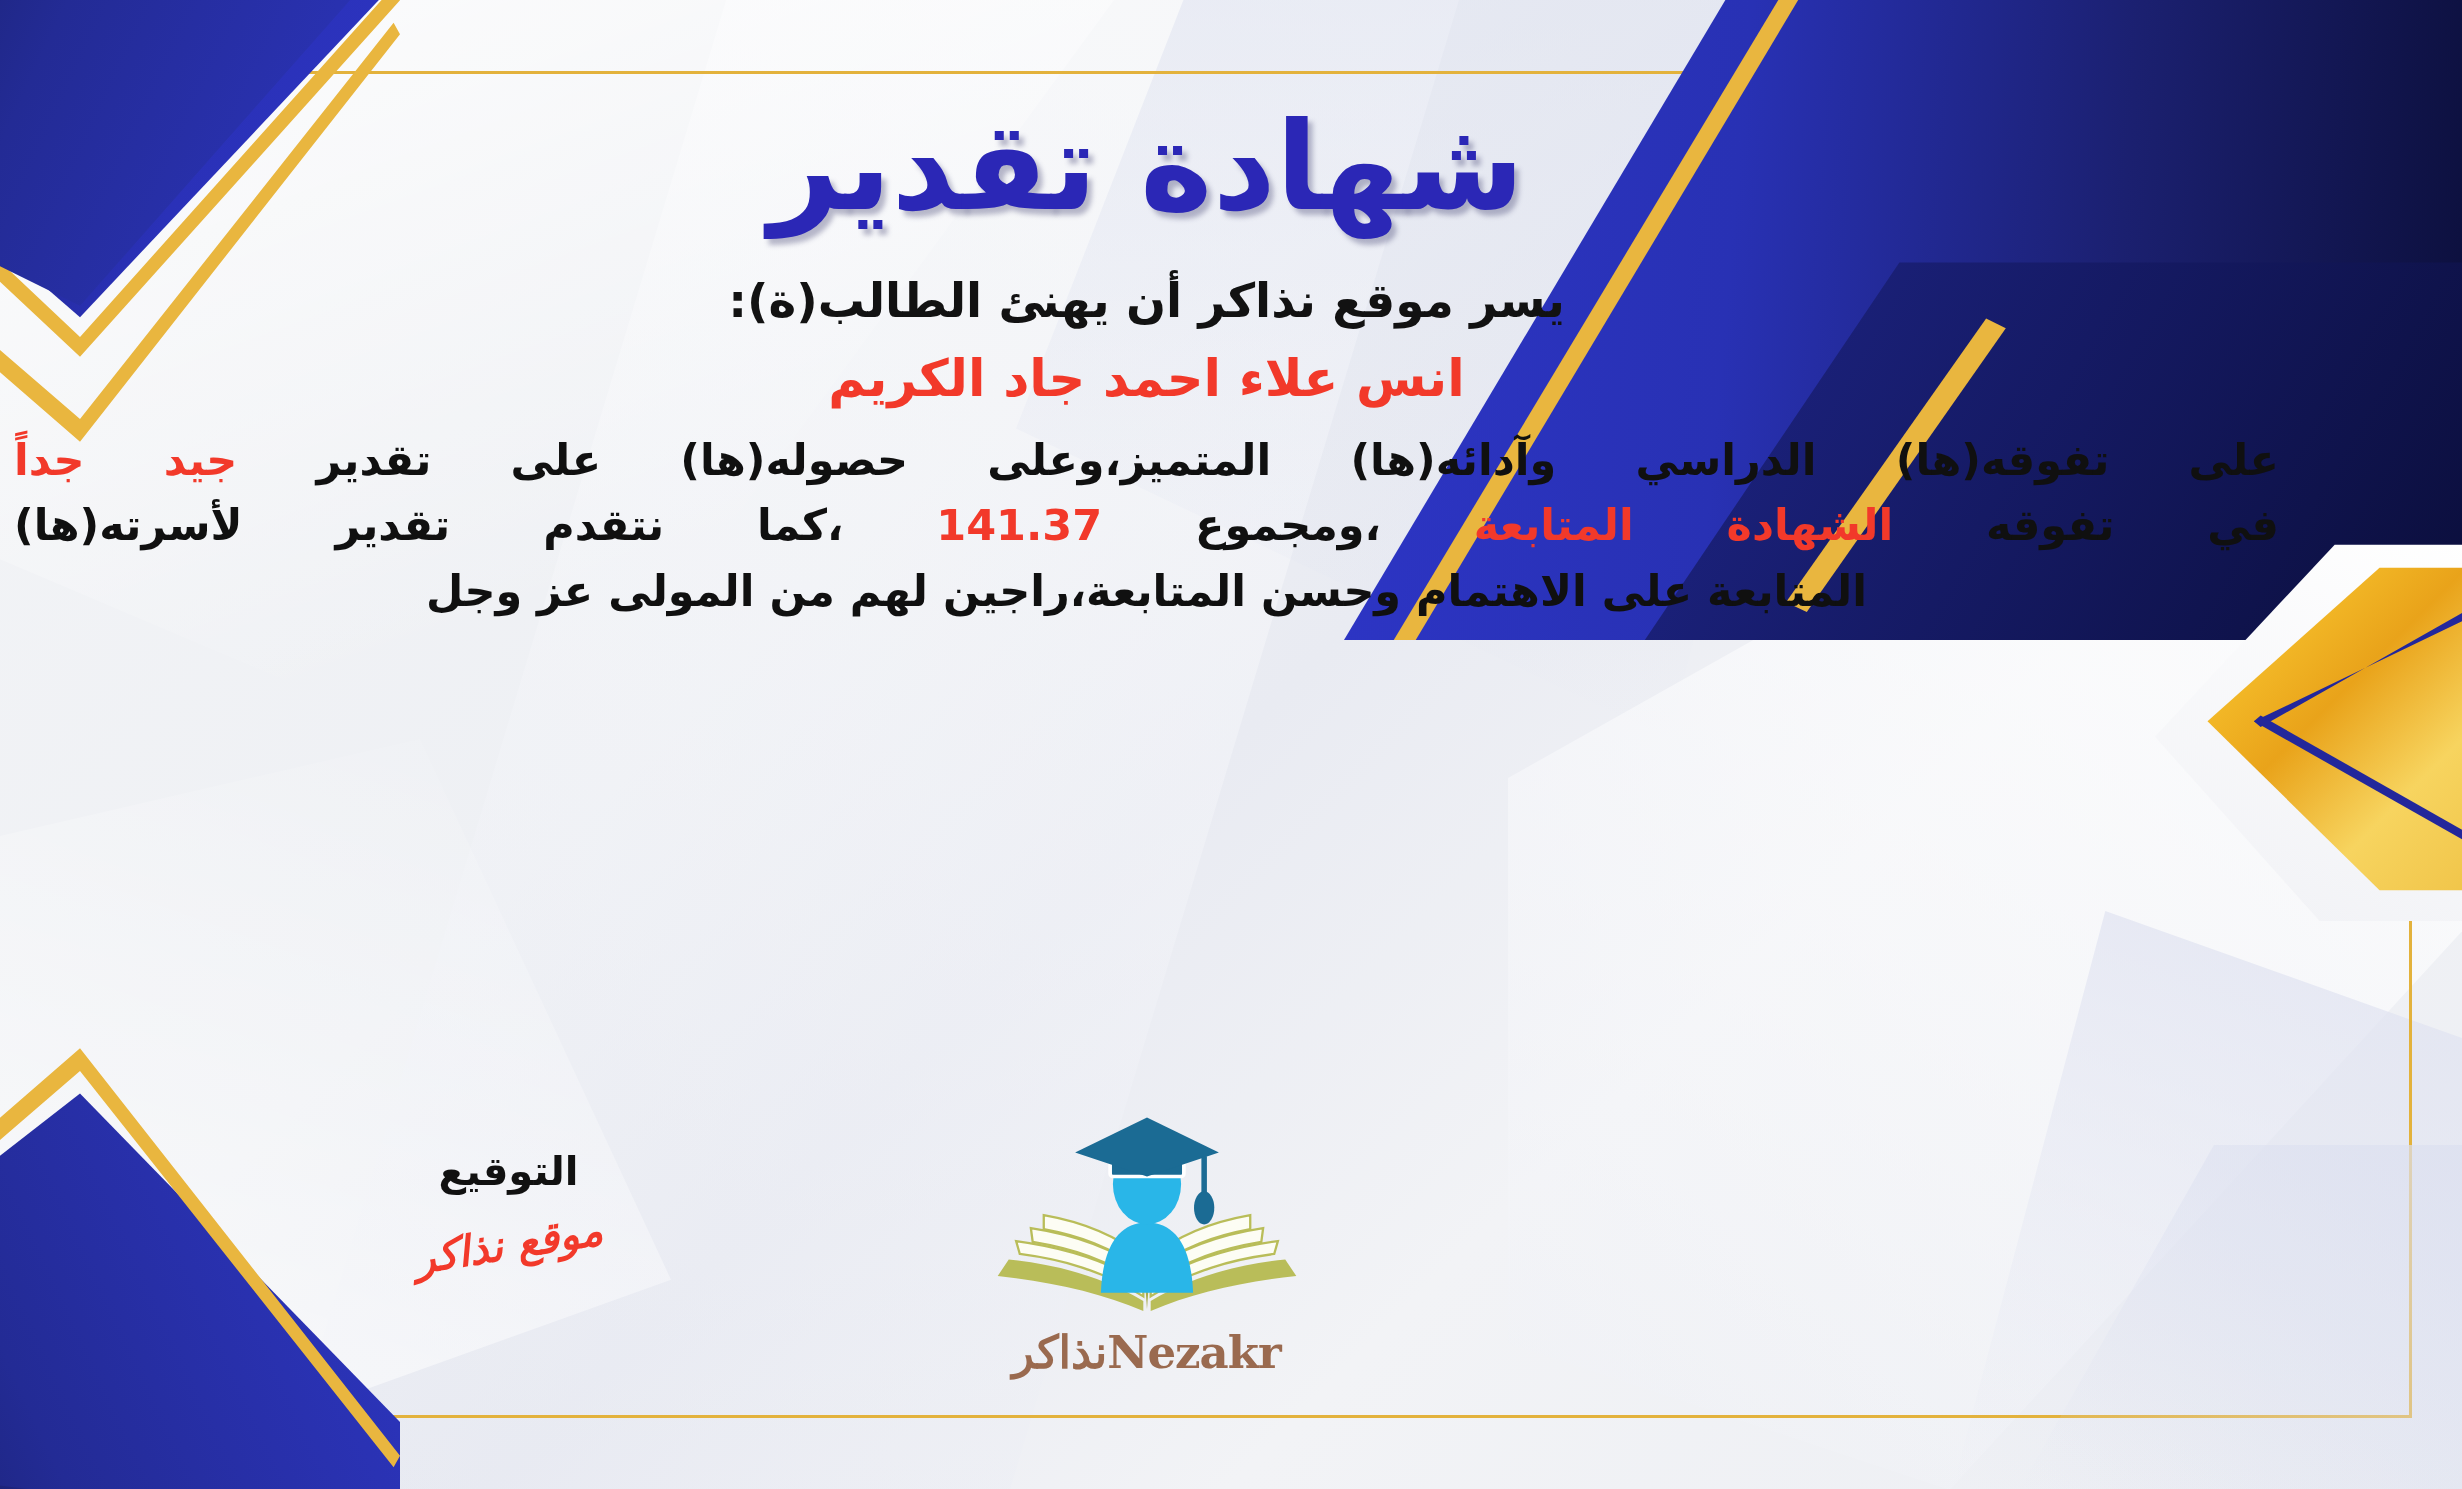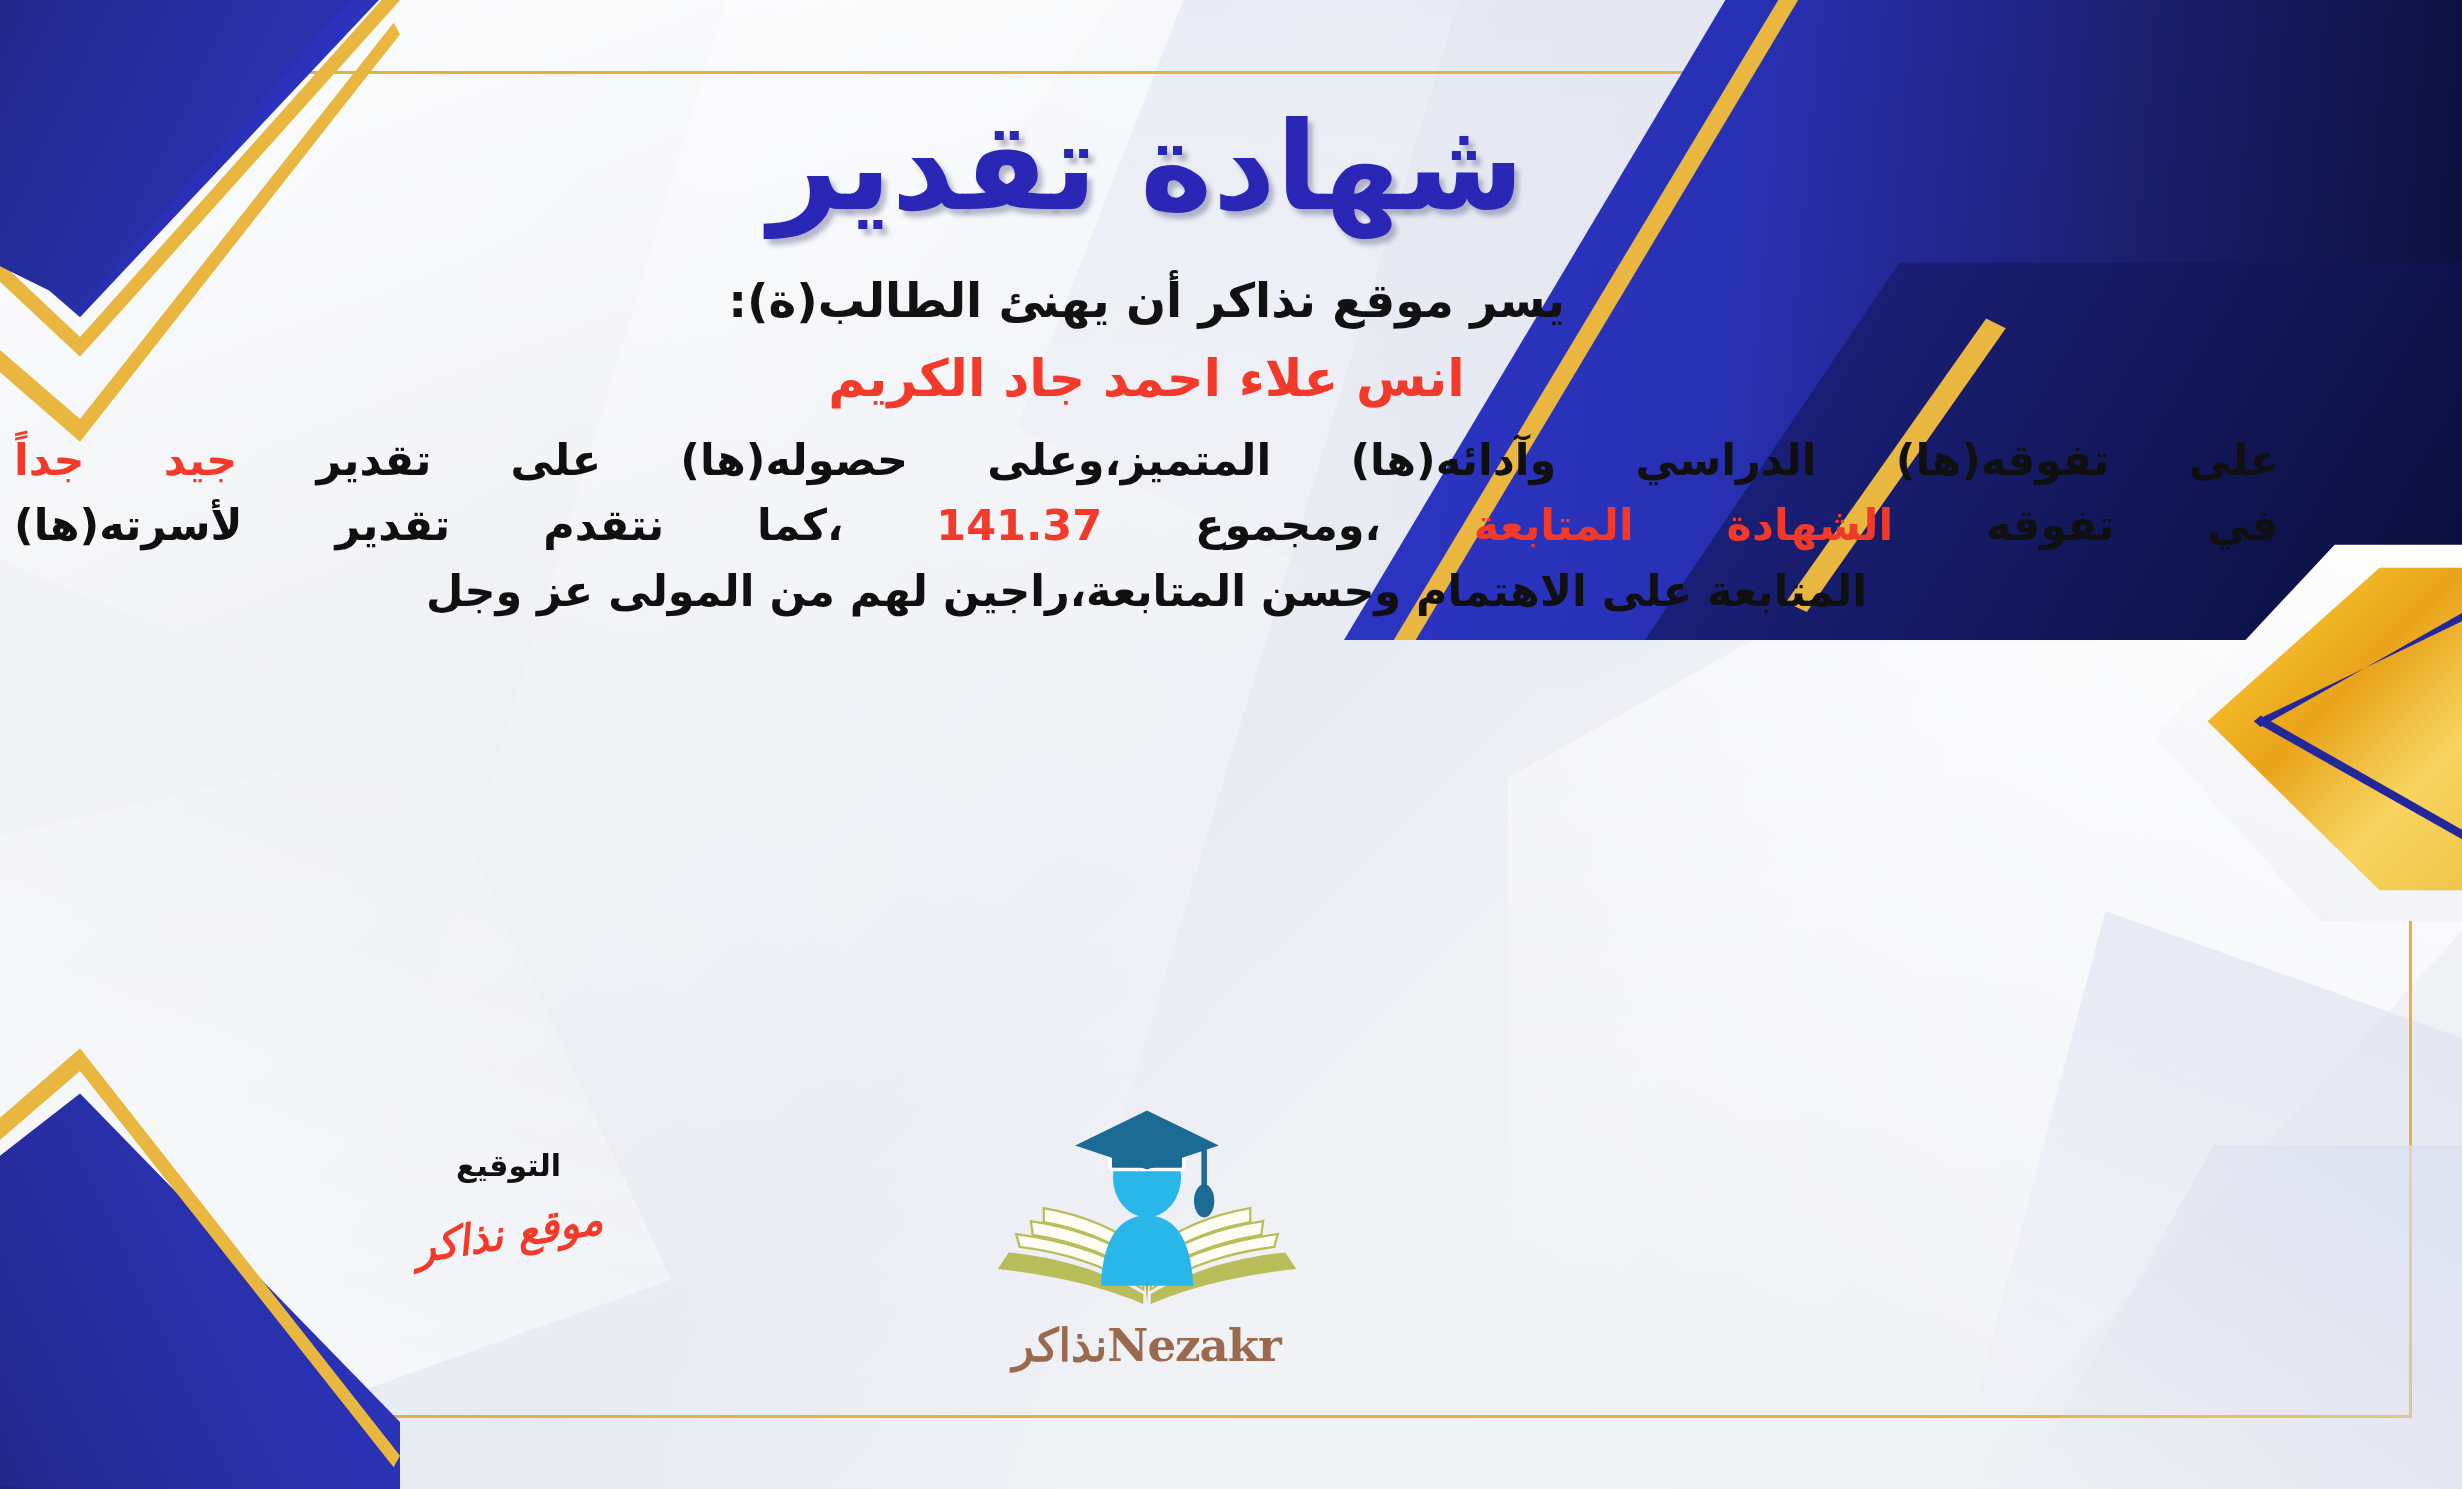--- a/index.html
+++ b/index.html
@@ -188,33 +188,33 @@
 
   
   #footer{
     position:absolute;left:0;right:0;bottom:19.7px;
     height:315px;
   }
   #sign-block{
     position:absolute;right:1714px;top:74px;
     width:315px;text-align:center;
   }
-  #sign-label{font-size:30px;color:#111;font-weight:700;}
+  #sign-label{font-size:40px;color:#111;font-weight:700;}
   #signature{
     margin-top:25.6px;
     font-size:42px;color:#f2392a;
     font-family:"DejaVu Serif","Liberation Serif",serif;
     font-style:italic;font-weight:600;
     transform:rotate(-9deg);
   }
 
   
   #logo{
     position:absolute;left:50%;transform:translateX(-50%);
-    top:31px;width:374px;height:281px;
+    top:38px;width:374px;height:281px;
   }
   #logo-mark{position:relative;width:374px;height:212px;}
   #logo-text{
     margin-top:2px;text-align:center;
     font-size:45px;font-weight:bold;color:#9a6a4f;
     font-family:"DejaVu Serif","Liberation Serif",serif;
     letter-spacing:-1px;
   }
 </style>
 </head>

